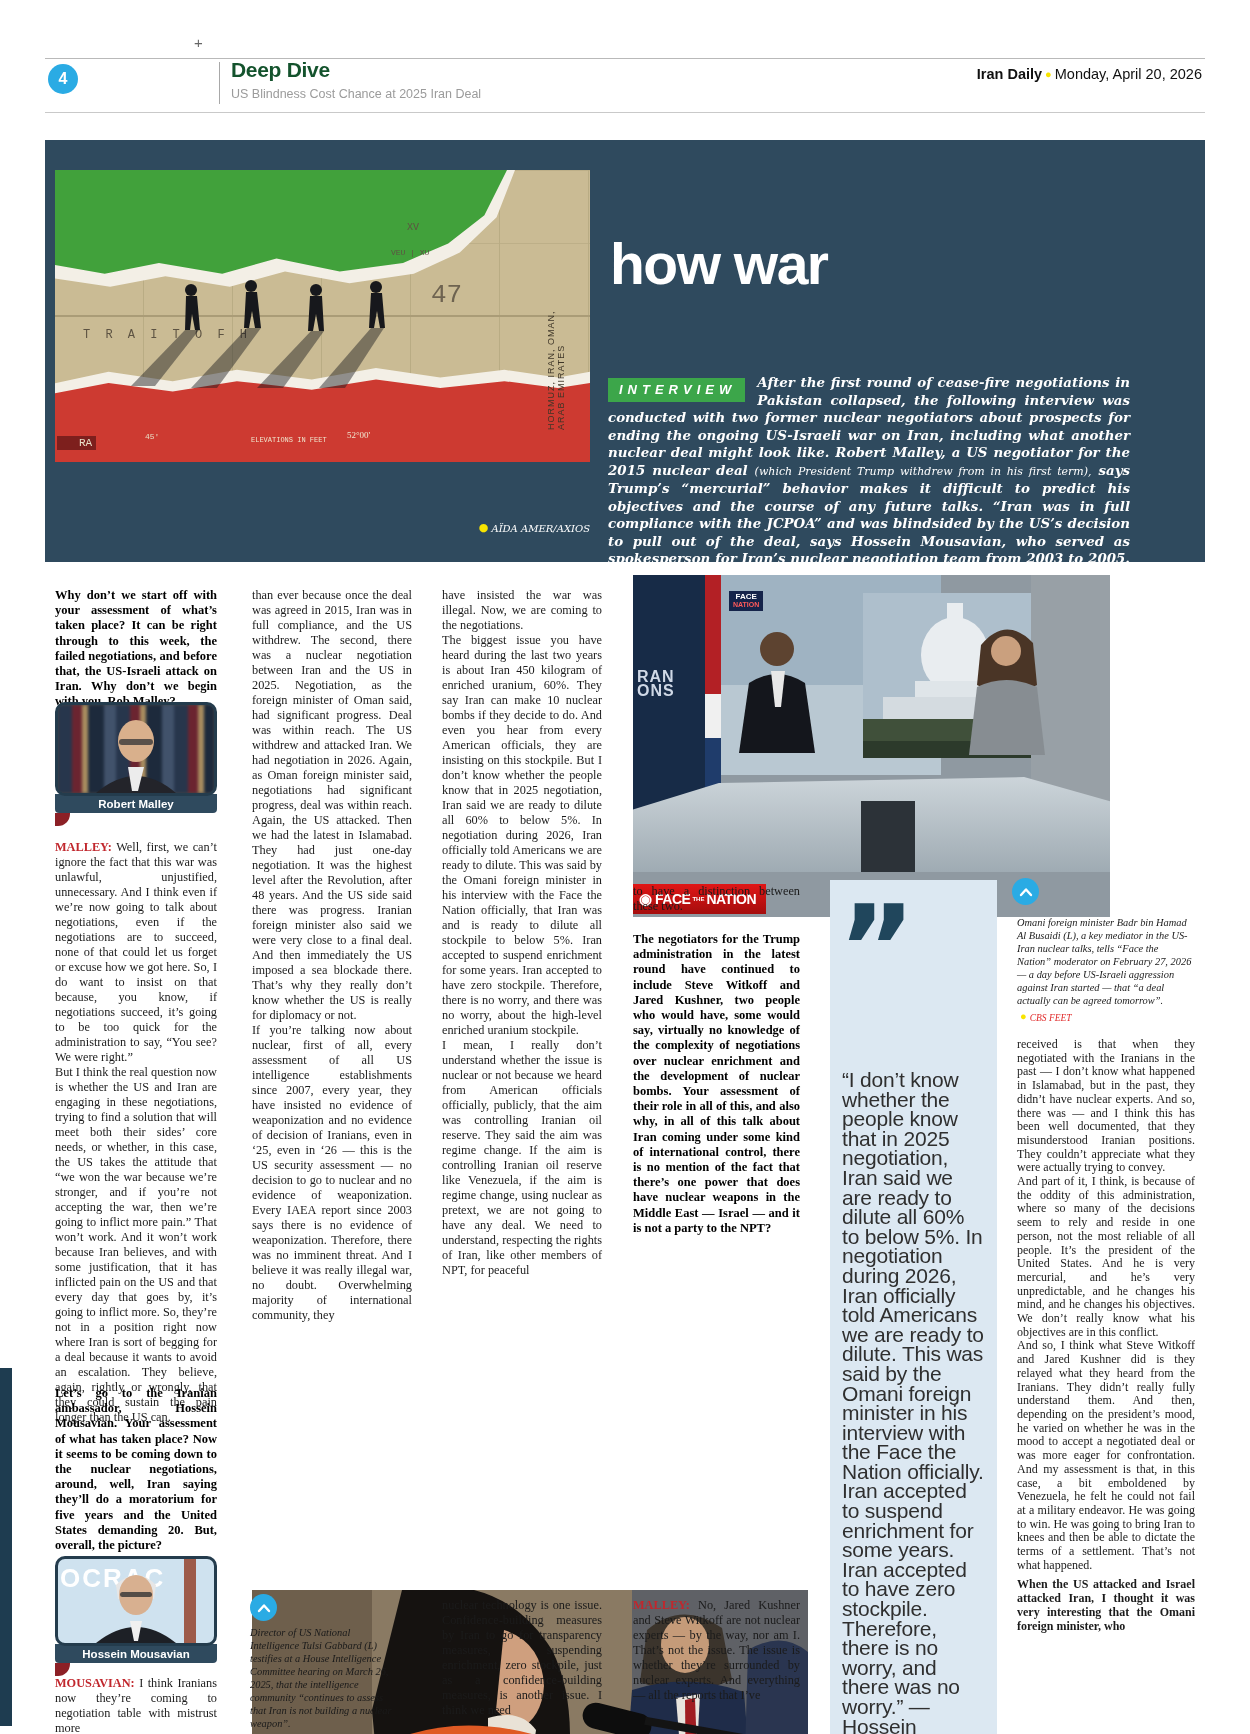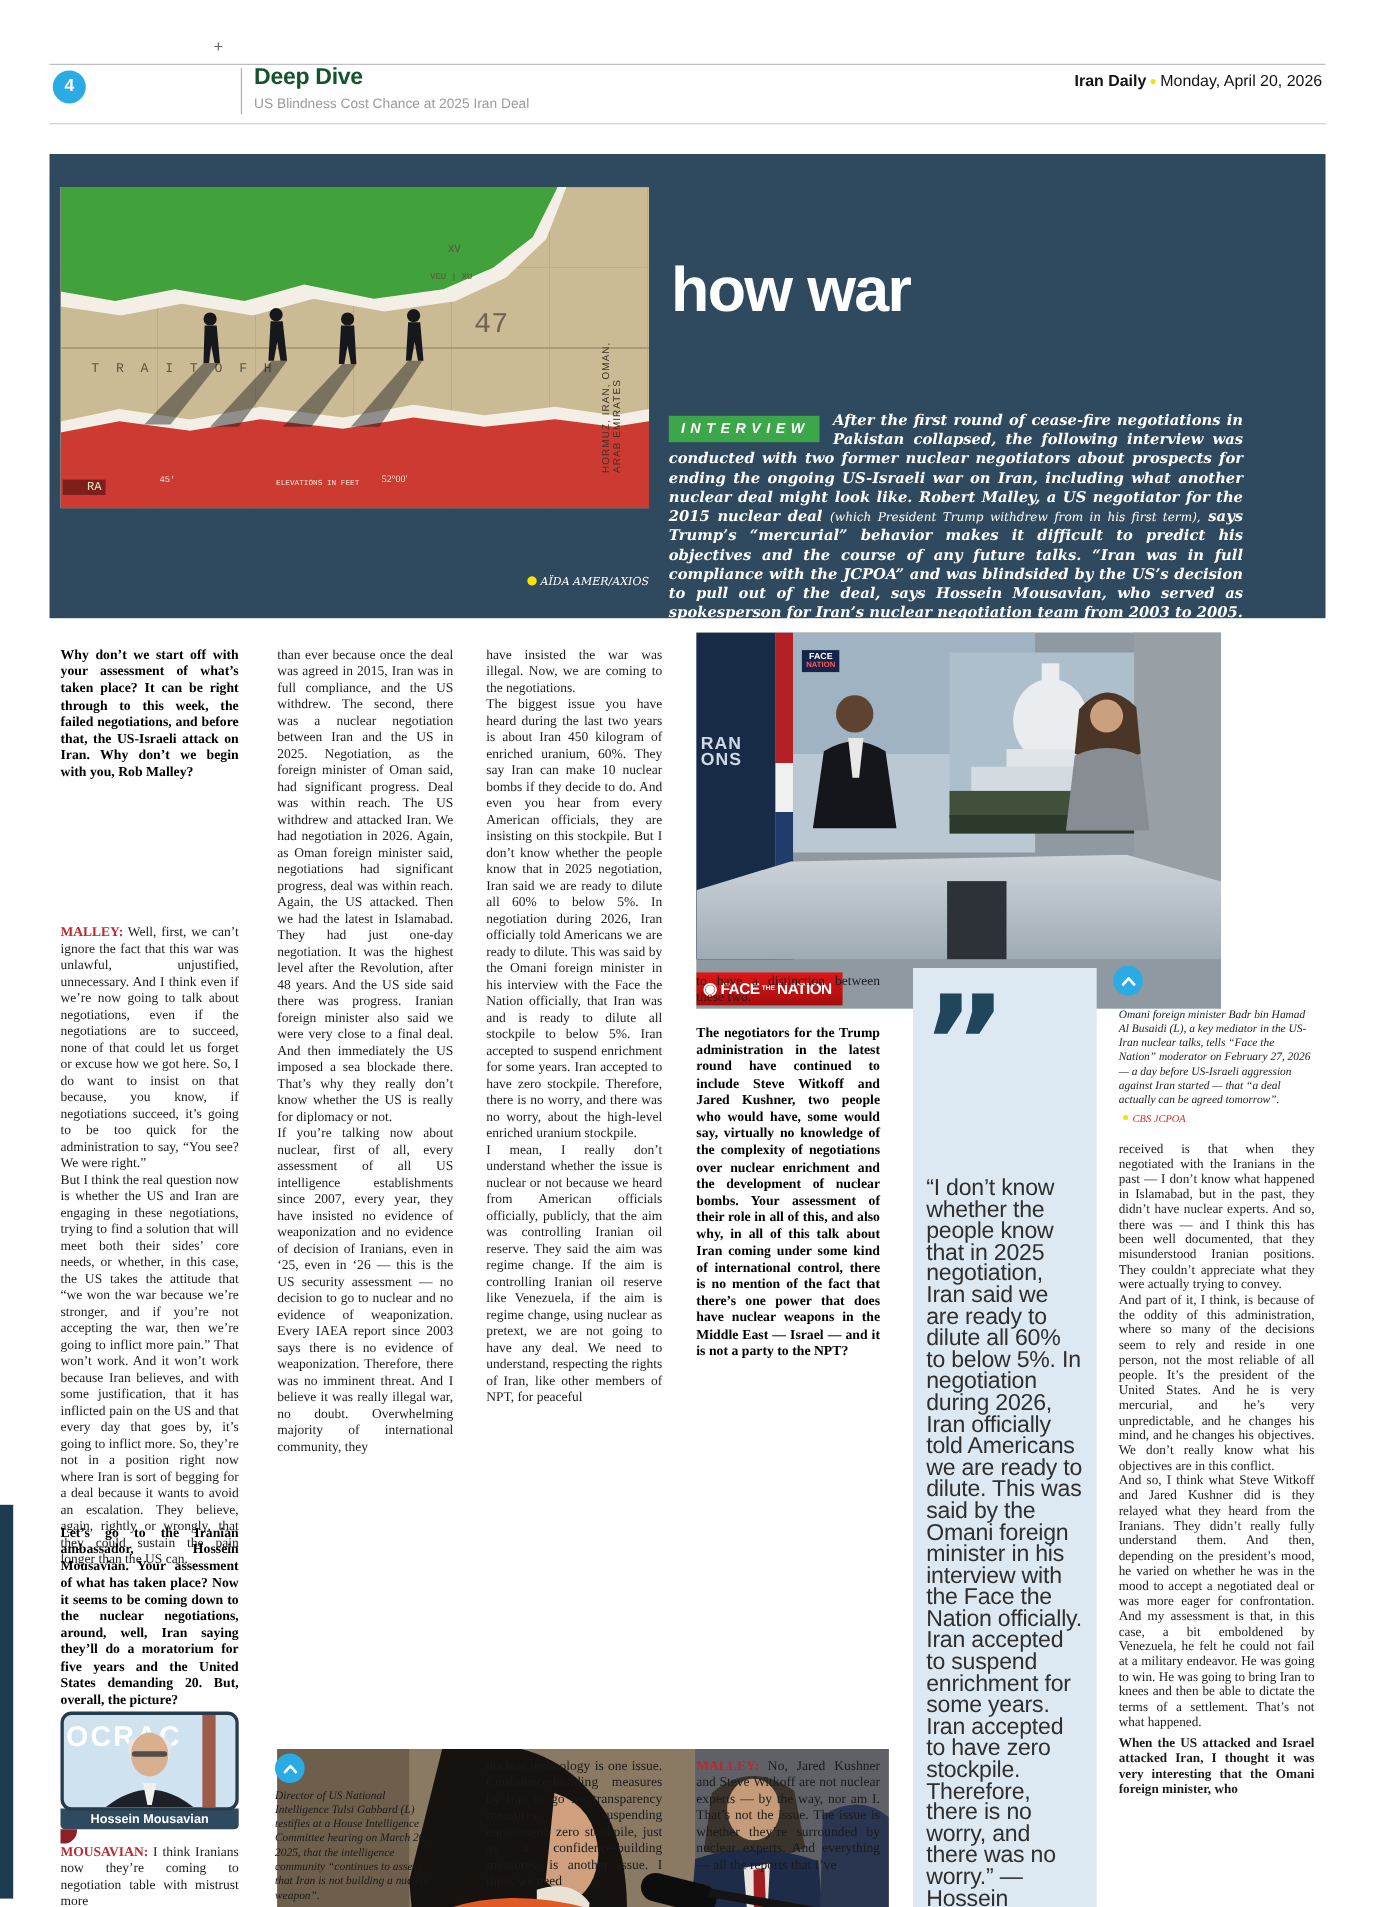--- a/index.html
+++ b/index.html
@@ -216,20 +216,33 @@
     <div class="ftn-banner">
       <span class="eye">◉</span>
       <span class="big">FACE</span>
       <span class="the">THE</span>
       <span class="big">NATION</span>
     </div>
   </div>
 
   <div class="abs boldq" style="left:55px;top:588px;width:162px;">Why don’t we start off with your assessment of what’s taken place? It can be right through to this week, the failed negotiations, and before that, the US-Israeli attack on Iran. Why don’t we begin with you, Rob Malley?</div>
 
+  <div class="abs portrait" style="left:55px;top:702px;">
+    <div class="pframe" style="height:88px;">
+      <div style="position:absolute;inset:0;background:repeating-linear-gradient(90deg,#27364c 0 14px,#6b2430 14px 24px,#a88d5f 24px 30px,#1d2a3c 30px 46px,#41526b 46px 58px);filter:blur(1.5px);"></div>
+      <svg style="position:absolute;left:28px;top:8px;" width="100" height="80" viewBox="0 0 100 80">
+        <ellipse cx="50" cy="28" rx="18" ry="21" fill="#d9b08c"></ellipse>
+        <rect x="33" y="26" width="34" height="6" rx="3" fill="#3a3a3a" opacity="0.8"></rect>
+        <path d="M10 80 Q50 46 90 80 Z" fill="#23242a"></path>
+        <path d="M42 54 L58 54 L52 78 L46 78 Z" fill="#ececec"></path>
+      </svg>
+    </div>
+    <div class="pcaption">Robert Malley</div>
+    <div class="notch"></div>
+  </div>
 
   <div class="abs bodytext" style="left:55px;top:840px;width:162px;">
     <p><span class="speaker">MALLEY:</span> <span>Well, first, we can’t ignore the fact that this war was unlawful, unjustified, unnecessary. And I think even if we’re now going to talk about negotiations, even if the negotiations are to succeed, none of that could let us forget or excuse how we got here. So, I do want to insist on that because, you know, if negotiations succeed, it’s going to be too quick for the administration to say, “You see? We were right.”</span></p>
     <p>But I think the real question now is whether the US and Iran are engaging in these negotiations, trying to find a solution that will meet both their sides’ core needs, or whether, in this case, the US takes the attitude that “we won the war because we’re stronger, and if you’re not accepting the war, then we’re going to inflict more pain.” That won’t work. And it won’t work because Iran believes, and with some justification, that it has inflicted pain on the US and that every day that goes by, it’s going to inflict more. So, they’re not in a position right now where Iran is sort of begging for a deal because it wants to avoid an escalation. They believe, again, rightly or wrongly, that they could sustain the pain longer than the US can.</p>
   </div>
 
   <div class="abs boldq" style="left:55px;top:1386px;width:162px;">Let’s go to the Iranian ambassador, Hossein Mousavian. Your assessment of what has taken place? Now it seems to be coming down to the nuclear negotiations, around, well, Iran saying they’ll do a moratorium for five years and the United States demanding 20. But, overall, the picture?</div>
 
   <div class="abs portrait" style="left:55px;top:1556px;">
     <div class="pframe" style="height:84px;background:#cfe2ef;">
@@ -275,21 +288,21 @@
   </div>
 
   <div class="abs chevbtn" style="left:1012px;top:878px;">
     <svg width="14" height="10" viewBox="0 0 14 10">
         <polyline points="2,8 7,2.5 12,8" fill="none" stroke="#fff" stroke-width="2.4" stroke-linecap="round" stroke-linejoin="round"></polyline>
       </svg>
   </div>
   <div class="abs capt" style="left:1017px;top:916px;width:178px;">
     <span>Omani foreign minister Badr bin Hamad Al Busaidi (L), a key mediator in the US-Iran nuclear talks, tells “Face the Nation” moderator on February 27, 2026 — a day before US-Israeli aggression against Iran started — that “a deal actually can be agreed tomorrow”.</span>
     <div class="creditline">
-      <span class="dot-y">●</span><span class="red">CBS JCPOA</span>
+      <span class="dot-y">●</span><span class="red">CBS FEET</span>
     </div>
   </div>
   <div class="abs bodytext rightcol" style="left:1017px;top:1038px;width:178px;">
     <p>received is that when they negotiated with the Iranians in the past — I don’t know what happened in Islamabad, but in the past, they didn’t have nuclear experts. And so, there was — and I think this has been well documented, that they misunderstood Iranian positions. They couldn’t appreciate what they were actually trying to convey.</p>
     <p>And part of it, I think, is because of the oddity of this administration, where so many of the decisions seem to rely and reside in one person, not the most reliable of all people. It’s the president of the United States. And he is very mercurial, and he’s very unpredictable, and he changes his mind, and he changes his objectives. We don’t really know what his objectives are in this conflict.</p>
     <p>And so, I think what Steve Witkoff and Jared Kushner did is they relayed what they heard from the Iranians. They didn’t really fully understand them. And then, depending on the president’s mood, he varied on whether he was in the mood to accept a negotiated deal or was more eager for confrontation. And my assessment is that, in this case, a bit emboldened by Venezuela, he felt he could not fail at a military endeavor. He was going to win. He was going to bring Iran to knees and then be able to dictate the terms of a settlement. That’s not what happened.</p>
     <p class="bq">When the US attacked and Israel attacked Iran, I thought it was very interesting that the Omani foreign minister, who</p>
   </div>
 
   <div class="abs gab" style="left:252px;top:1248px;width:556px;height:335px;">

